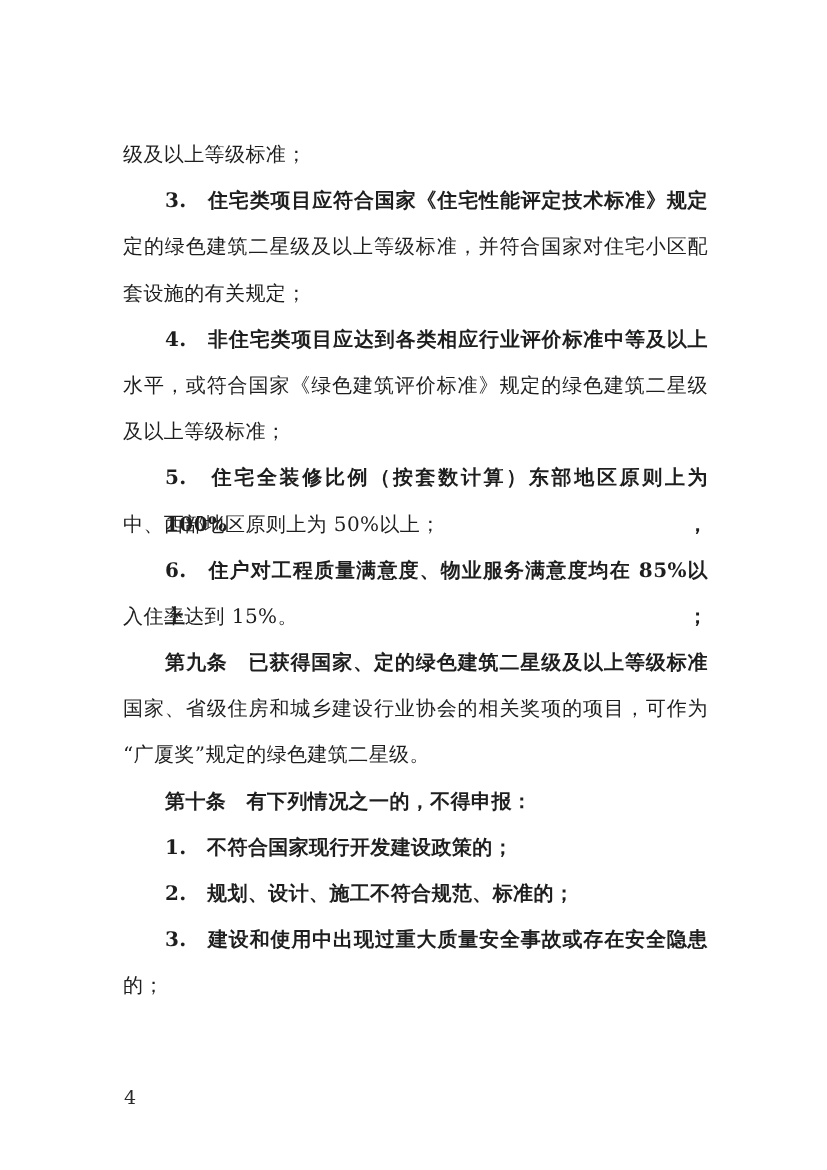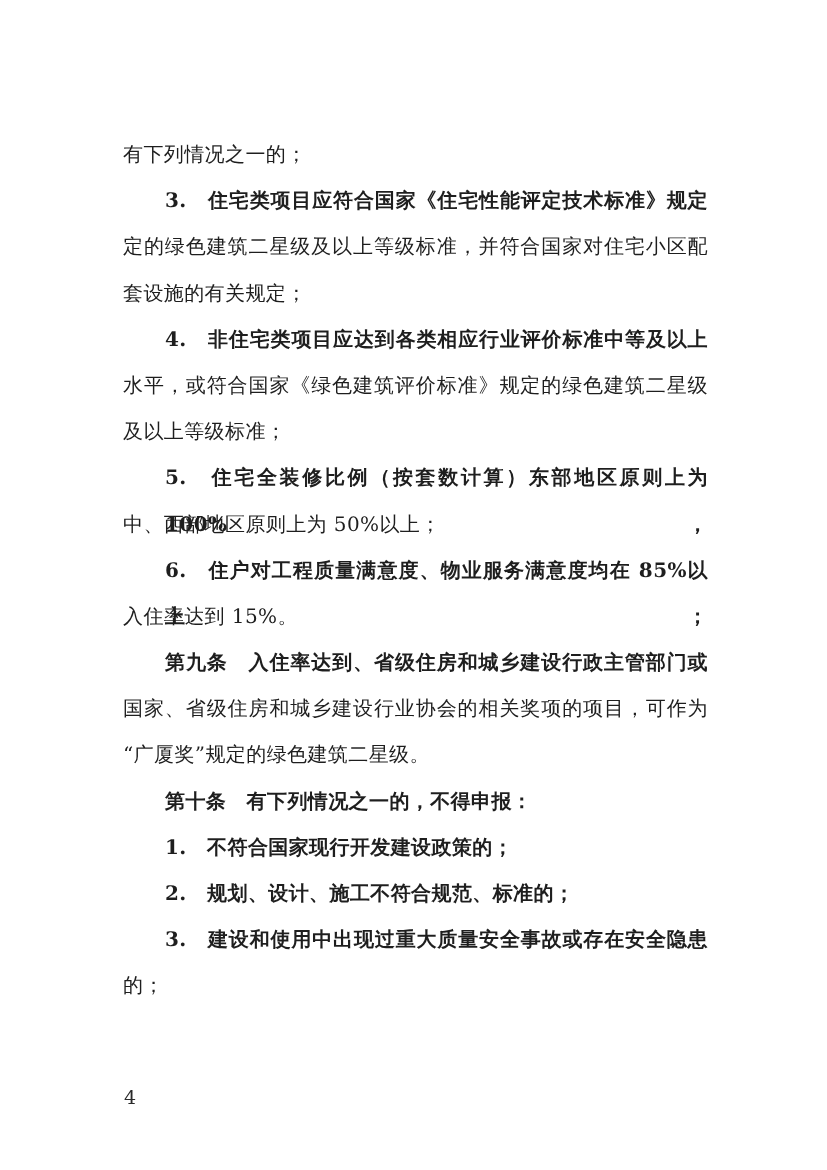--- a/index.html
+++ b/index.html
@@ -46,32 +46,32 @@
     font-size: 19px;
     line-height: 26px;
     color: #2a2a2a;
   }
 </style>
 </head>
 <body>
 
 <div class="page">
   <div class="text-block">
-    <div class="line">有下列情况之一的；</div>
+    <div class="line">级及以上等级标准；</div>
     <div class="line fill indent">3.　住宅类项目应符合国家《住宅性能评定技术标准》规定</div>
     <div class="line fill">定的绿色建筑二星级及以上等级标准，并符合国家对住宅小区配</div>
     <div class="line">套设施的有关规定；</div>
     <div class="line fill indent">4.　非住宅类项目应达到各类相应行业评价标准中等及以上</div>
     <div class="line fill">水平，或符合国家《绿色建筑评价标准》规定的绿色建筑二星级</div>
     <div class="line">及以上等级标准；</div>
     <div class="line fill indent">5.　住宅全装修比例（按套数计算）东部地区原则上为 100%，</div>
     <div class="line">中、西部地区原则上为 50%以上；</div>
     <div class="line fill indent">6.　住户对工程质量满意度、物业服务满意度均在 85%以上；</div>
     <div class="line">入住率达到 15%。</div>
-    <div class="line fill indent">第九条　入住率达到、省级住房和城乡建设行政主管部门或</div>
+    <div class="line fill indent">第九条　已获得国家、定的绿色建筑二星级及以上等级标准</div>
     <div class="line fill">国家、省级住房和城乡建设行业协会的相关奖项的项目，可作为</div>
     <div class="line">“广厦奖”规定的绿色建筑二星级。</div>
     <div class="line indent">第十条　有下列情况之一的，不得申报：</div>
     <div class="line indent">1.　不符合国家现行开发建设政策的；</div>
     <div class="line indent">2.　规划、设计、施工不符合规范、标准的；</div>
     <div class="line fill indent">3.　建设和使用中出现过重大质量安全事故或存在安全隐患</div>
     <div class="line">的；</div>
   </div>
   <div class="page-number">4</div>
 </div>

